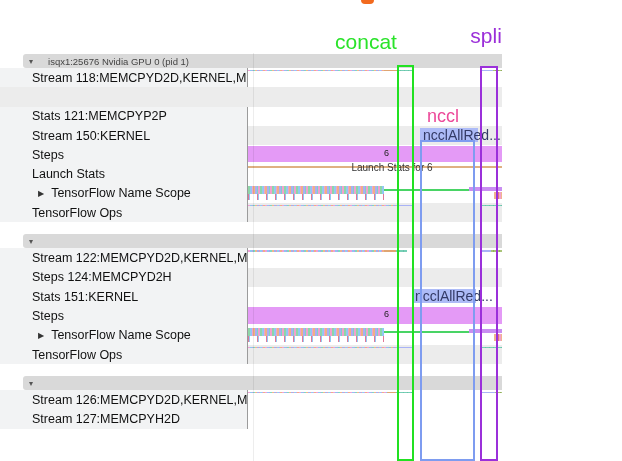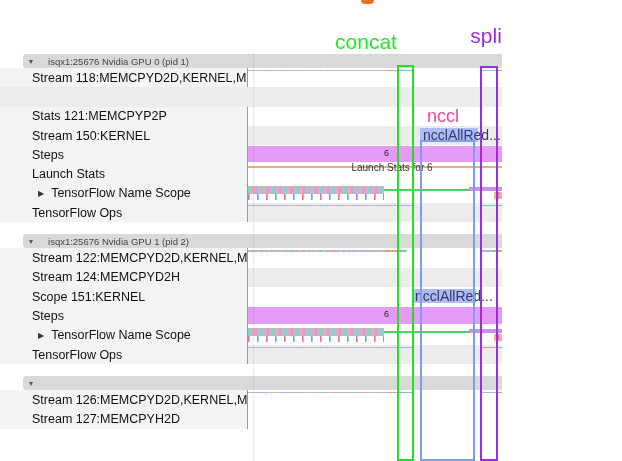--- a/index.html
+++ b/index.html
@@ -149,44 +149,43 @@
             <div class="seg k-stripes" style="left: 0px; width: 151px;"></div>
             <div class="seg k-blue" style="left: 151px; width: 13px;"></div>
             <div class="seg k-teal" style="left: 234px; width: 54px;"></div>
           </div>
         </div>
       </div>
       <div class="section">
         <div class="sec-header">
           <div class="band">
             <span class="tri">▾</span>
-            <span class="sec-title">isqx1:25676 Nvidia GPU 1 (pid 2)</span>
           </div>
         </div>
         <div class="row">
           <div class="rlabel">
             <span>Stream 122:MEMCPYD2D,KERNEL,MI</span>
           </div>
           <div class="track">
             <div class="seg k-stripes" style="left: 0px; width: 136px;"></div>
             <div class="seg k-orange" style="left: 136px; width: 12px;"></div>
             <div class="seg k-teal" style="left: 148px; width: 11px;"></div>
             <div class="seg k-blue" style="left: 232px; width: 11px;"></div>
             <div class="seg k-olive" style="left: 243px; width: 45px;"></div>
           </div>
         </div>
         <div class="row shaded">
           <div class="rlabel">
-            <span>Stream 124:MEMCPYD2H</span>
-          </div>
-          <div class="track"></div>
-        </div>
-        <div class="row">
-          <div class="rlabel">
-            <span>Scope 151:KERNEL</span>
+            <span>Steps 124:MEMCPYD2H</span>
+          </div>
+          <div class="track"></div>
+        </div>
+        <div class="row">
+          <div class="rlabel">
+            <span>Stats 151:KERNEL</span>
           </div>
           <div class="track">
             <div class="seg k-ncclbar" style="left: 164px; width: 64px;">
               <span class="nccl-txt">ncclAllRed...</span>
             </div>
           </div>
         </div>
         <div class="row">
           <div class="rlabel">
             <span>Steps</span>

